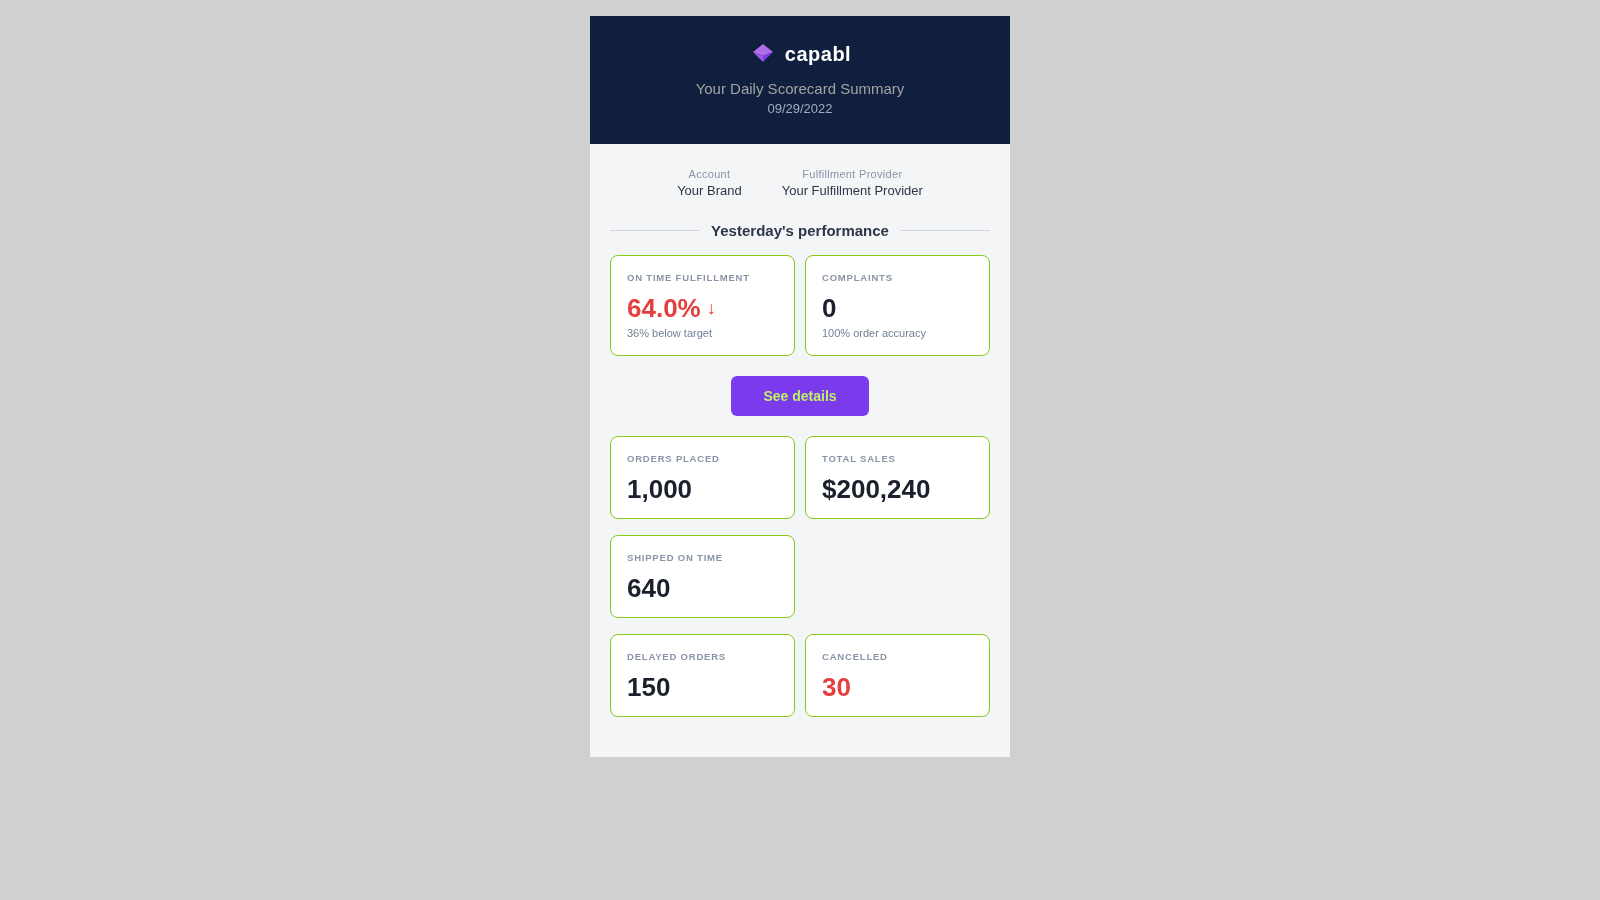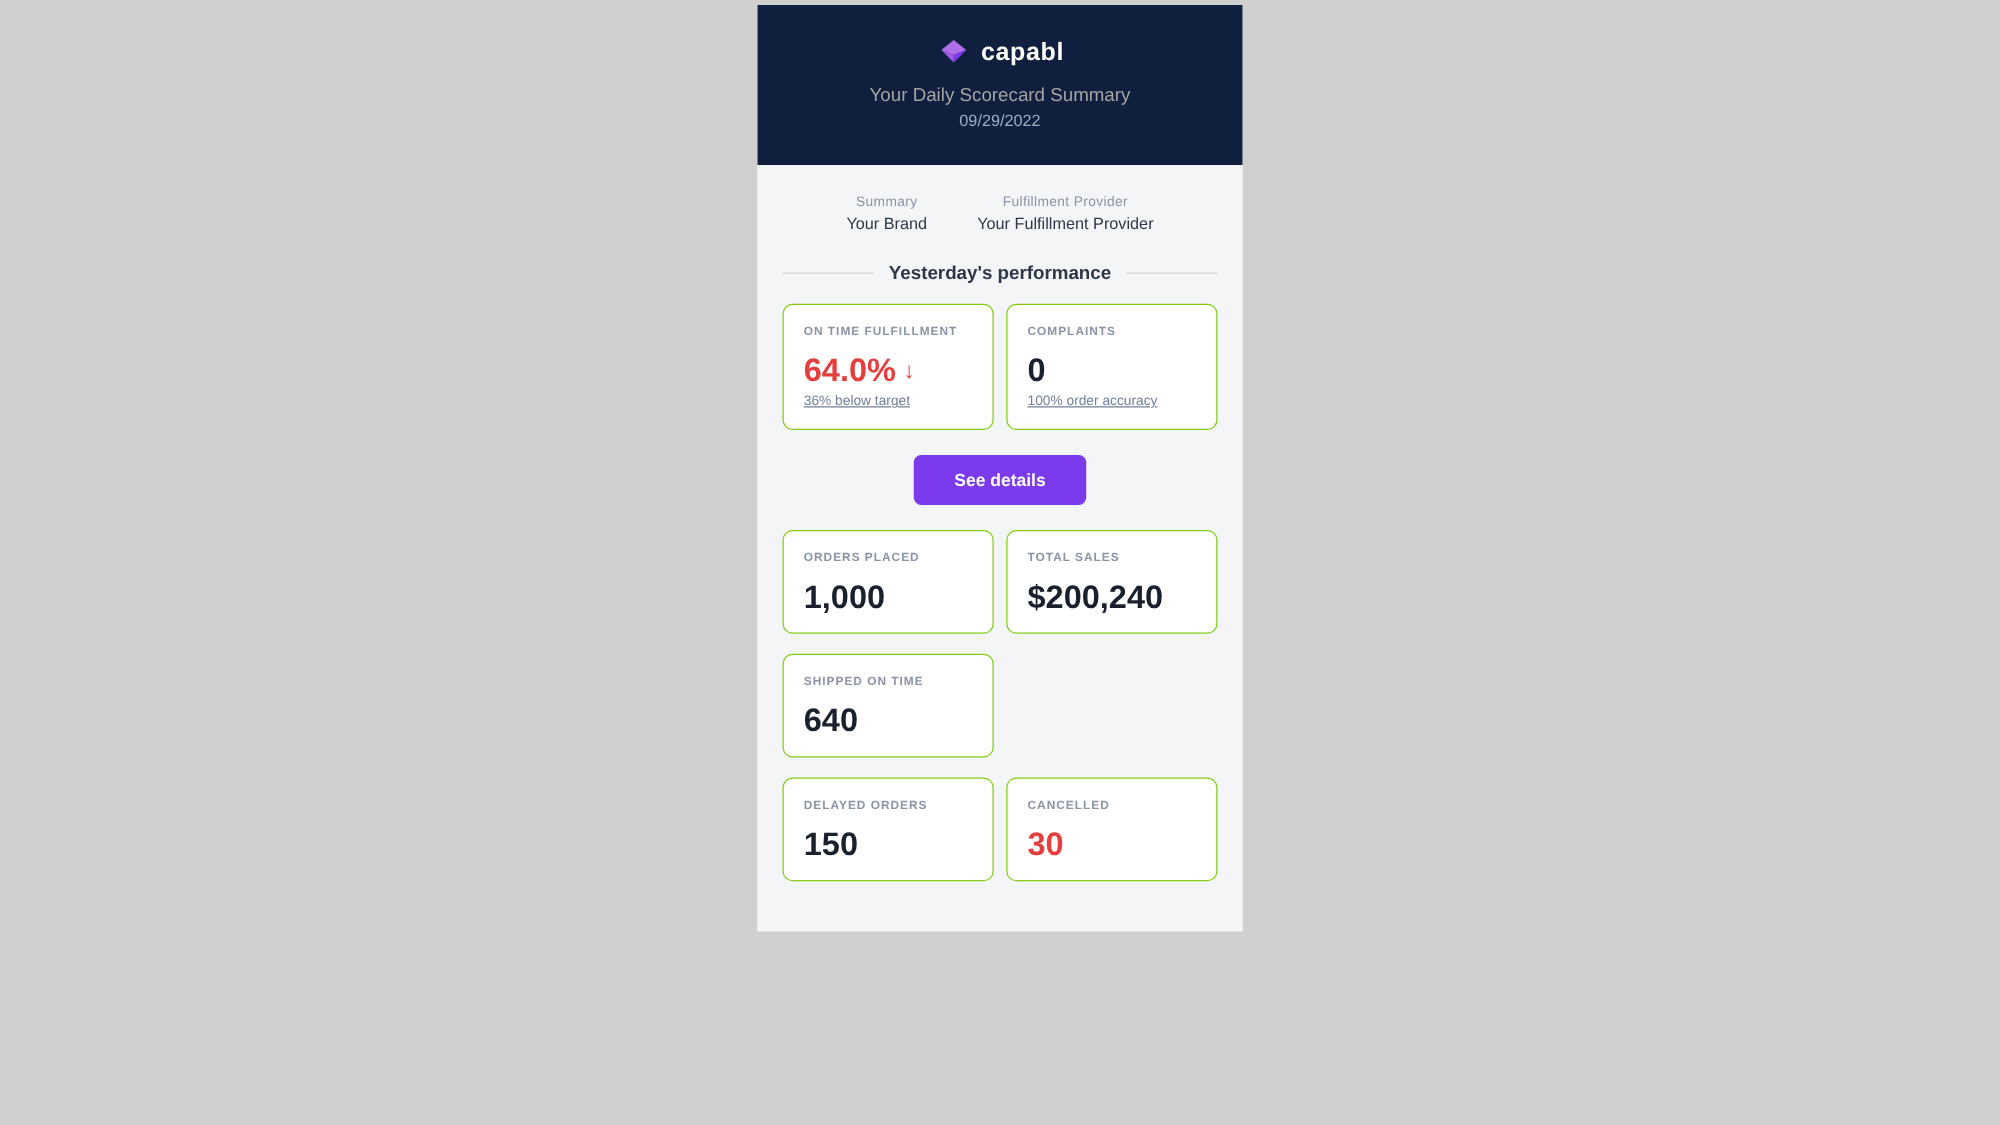--- a/index.html
+++ b/index.html
@@ -5,23 +5,23 @@
     * { margin: 0; padding: 0; box-sizing: border-box; }
     body {
       background: #d0d0d0;
       display: flex;
       justify-content: center;
       align-items: flex-start;
       min-height: 900px;
       font-family: -apple-system, BlinkMacSystemFont, 'Segoe UI', sans-serif;
     }
     .email-container {
-      width: 388px;
+      width: 420px;
       background: #ffffff;
-      margin-top: 4px;
+      margin-top: 16px;
     }
     .header {
       background: #0f1f3d;
       padding: 24px 20px 28px;
       text-align: center;
       color: white;
     }
     .logo-area {
       display: flex;
       align-items: center;
@@ -117,39 +117,38 @@
       color: #1a202c;
       line-height: 1;
     }
     .card-value.red {
       color: #e53e3e;
     }
     .card-subtext {
       font-size: 11px;
       color: #718096;
       margin-top: 6px;
-      text-decoration: underline;
     }
     .card-value-with-arrow {
       display: flex;
       align-items: center;
       gap: 6px;
     }
     .arrow-down {
       color: #e53e3e;
       font-size: 18px;
       font-weight: bold;
     }
     .see-details-container {
       text-align: center;
       margin: 20px 0;
     }
     .see-details-btn {
       background: #7c3aed;
-      color: #ffffff;
+      color: #bef264;
       border: none;
       border-radius: 6px;
       padding: 12px 32px;
       font-size: 14px;
       font-weight: 600;
       cursor: pointer;
     }
   </style>
 </head>
 <body>
@@ -166,21 +165,21 @@
       <span class="logo-text">capabl</span>
     </div>
     <div class="header-title">Your Daily Scorecard Summary</div>
     <div class="header-date">09/29/2022</div>
   </div>
 
   <div class="body-content">
 
     <div class="info-row">
       <div class="info-item">
-        <div class="info-label">Summary</div>
+        <div class="info-label">Account</div>
         <div class="info-value">Your Brand</div>
       </div>
       <div class="info-item">
         <div class="info-label">Fulfillment Provider</div>
         <div class="info-value">Your Fulfillment Provider</div>
       </div>
     </div>
 
     <div class="divider-section">
       <div class="divider-line"></div>

